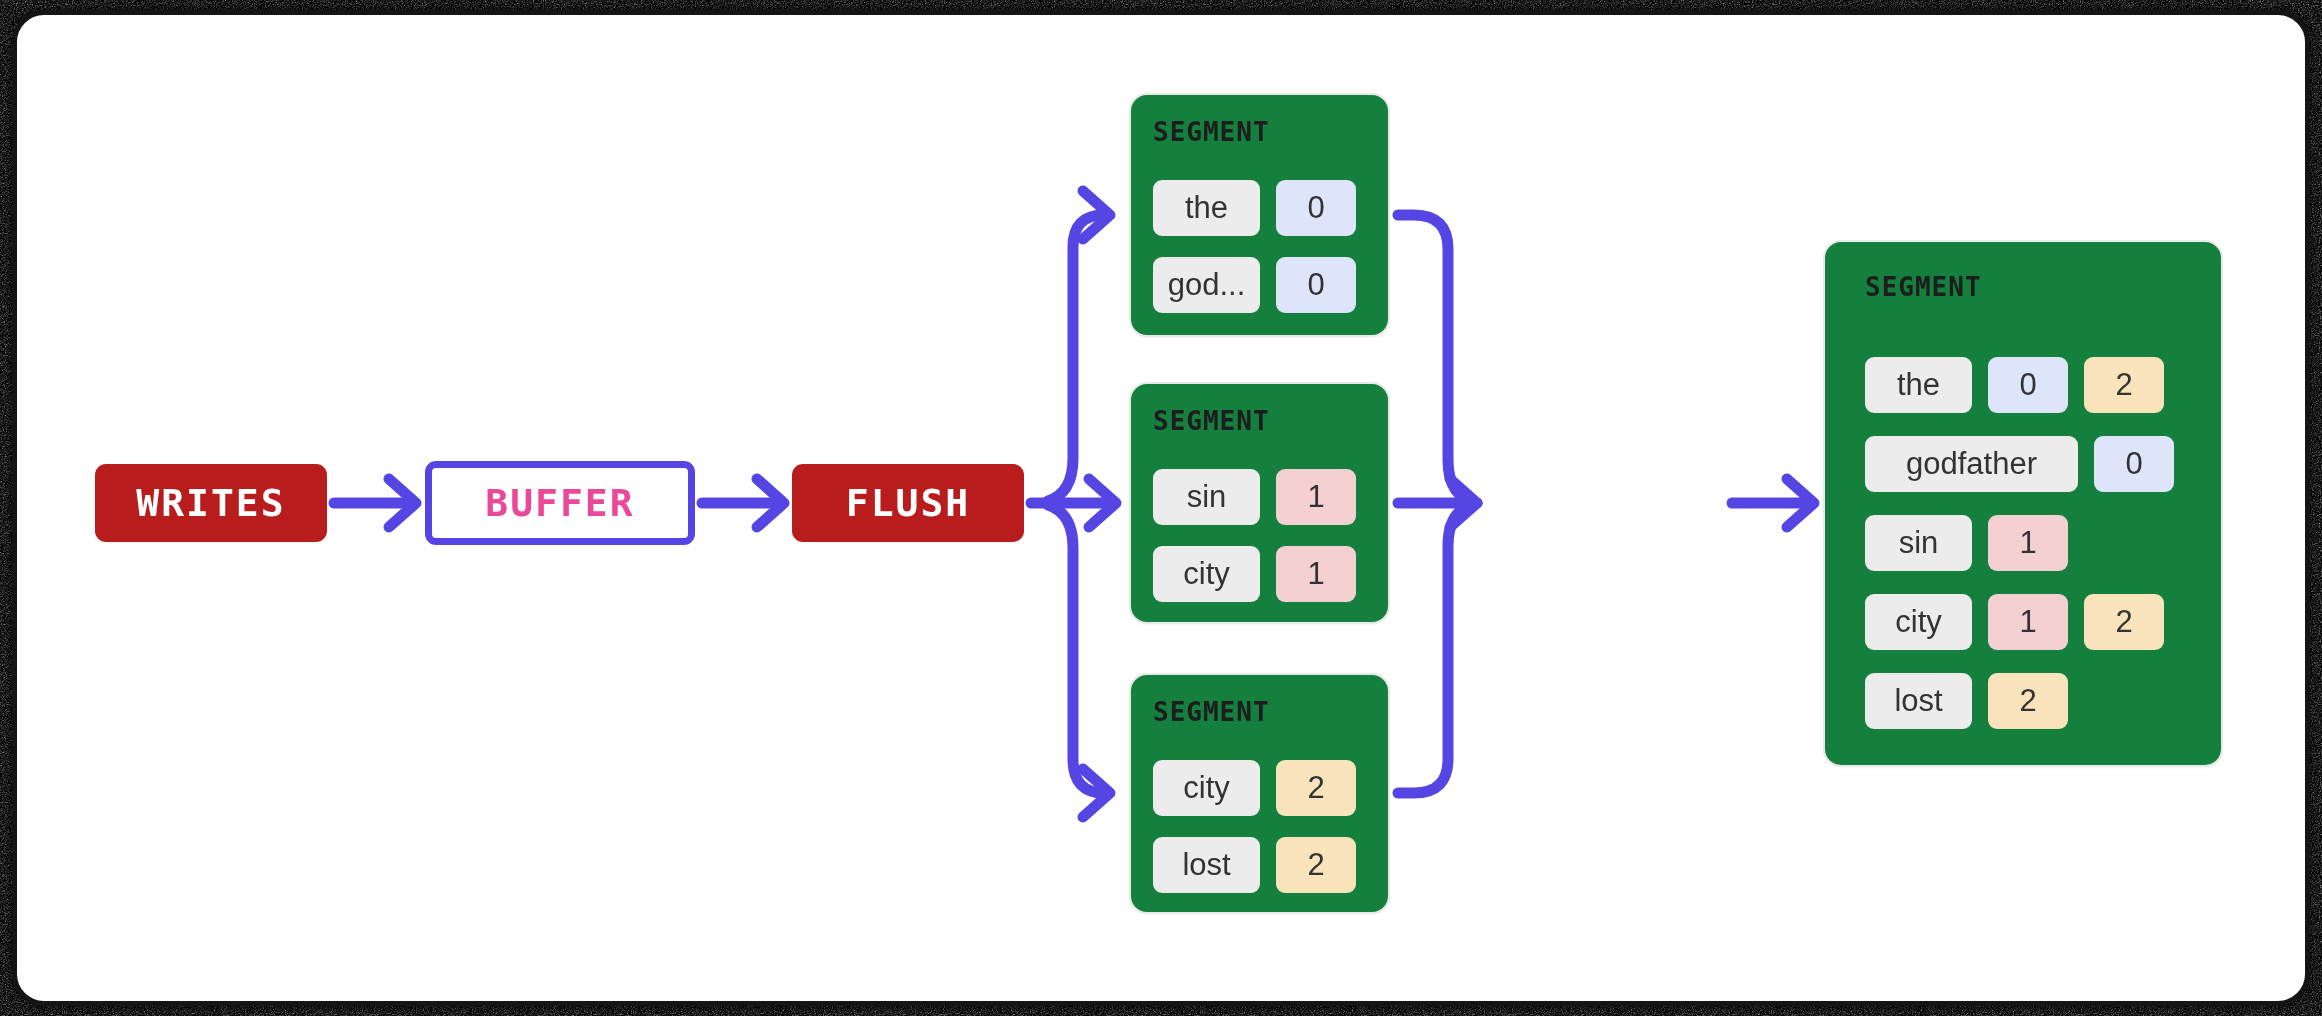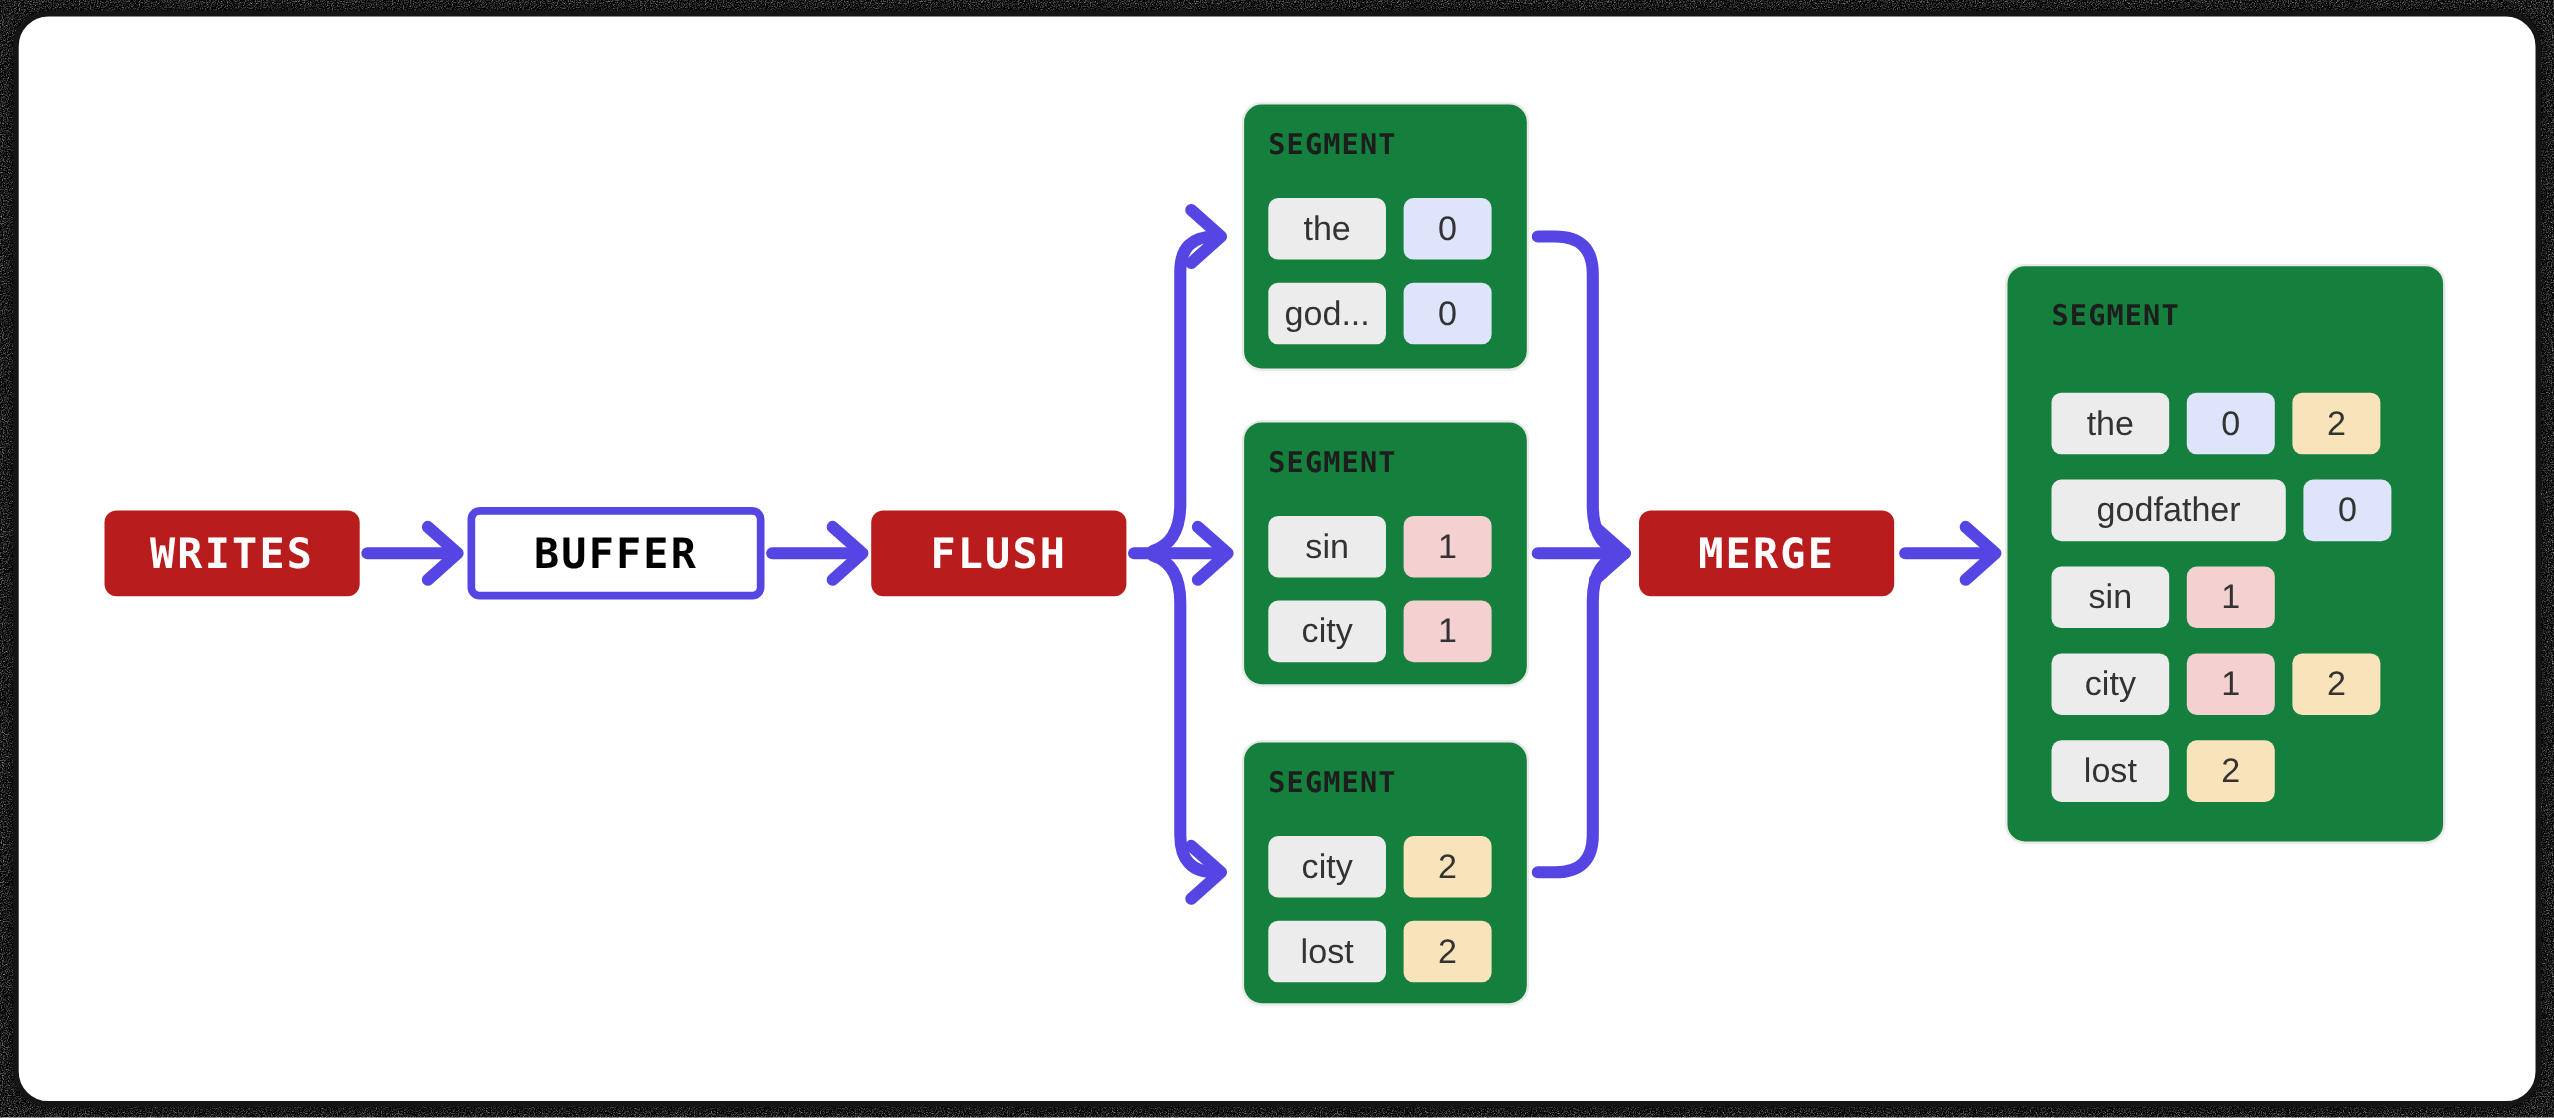--- a/index.html
+++ b/index.html
@@ -9,21 +9,21 @@
   .panel{position:absolute;left:12px;top:10px;right:12px;bottom:10px;
          background:#ffffff;border:5px solid #151515;border-radius:32px;
          box-shadow:0 0 10px rgba(0,0,0,.65);}
   .arrows{position:absolute;inset:0;width:2322px;height:1016px;pointer-events:none;}
 
   .node{position:absolute;display:flex;align-items:center;justify-content:center;
         box-sizing:border-box;border-radius:11px;
         font-family:"DejaVu Sans Mono","Liberation Mono",monospace;
         font-weight:bold;font-size:38px;letter-spacing:2px;}
   .node.filled{background:#b91c1c;color:#ffffff;}
-  .node.outline{background:#ffffff;color:#000000;border:7px solid #5546e4;}
+  .node.outline{background:#ffffff;color:#ec4899;border:7px solid #5546e4;}
   .node-writes{left:95px;top:464px;width:232px;height:78px;}
   .node-buffer{left:425px;top:461px;width:270px;height:84px;}
   .node-flush{left:792px;top:464px;width:232px;height:78px;}
   .node-merge{left:1490px;top:464px;width:232px;height:78px;}
 
   .card{position:absolute;box-sizing:border-box;background:#15803d;
         border:2px solid #e8e8e6;border-radius:18px;padding:22px;
         box-shadow:0 1px 3px rgba(0,0,0,.04);}
   .card-title{font-family:"DejaVu Sans Mono","Liberation Mono",monospace;
               font-weight:bold;font-size:26px;letter-spacing:1px;color:#1d1d1d;line-height:30px;}
@@ -79,21 +79,20 @@
     <path d="M1398 793 H1414 Q1448 793 1448 759 V546 Q1448 509 1477 503"></path>
     <path d="M1450 479 L1477 503 L1450 527"></path>
 
     <path d="M1732 503 H1803"></path>
       <path d="M1787 479 L1814 503 L1787 527"></path>
   </svg>
 
   <div class="node filled node-writes">WRITES</div>
   <div class="node outline node-buffer">BUFFER</div>
   <div class="node filled node-flush">FLUSH</div>
-  <div class="node filled node-merge">MERGE</div>
 
   <div class="card card-seg1">
     <div class="card-title">SEGMENT</div>
     <div class="rows">
       <div class="row">
         <span class="chip term">the</span>
         <span class="chip num" data-color="blue">0</span>
       </div>
       <div class="row">
         <span class="chip term">god...</span>

